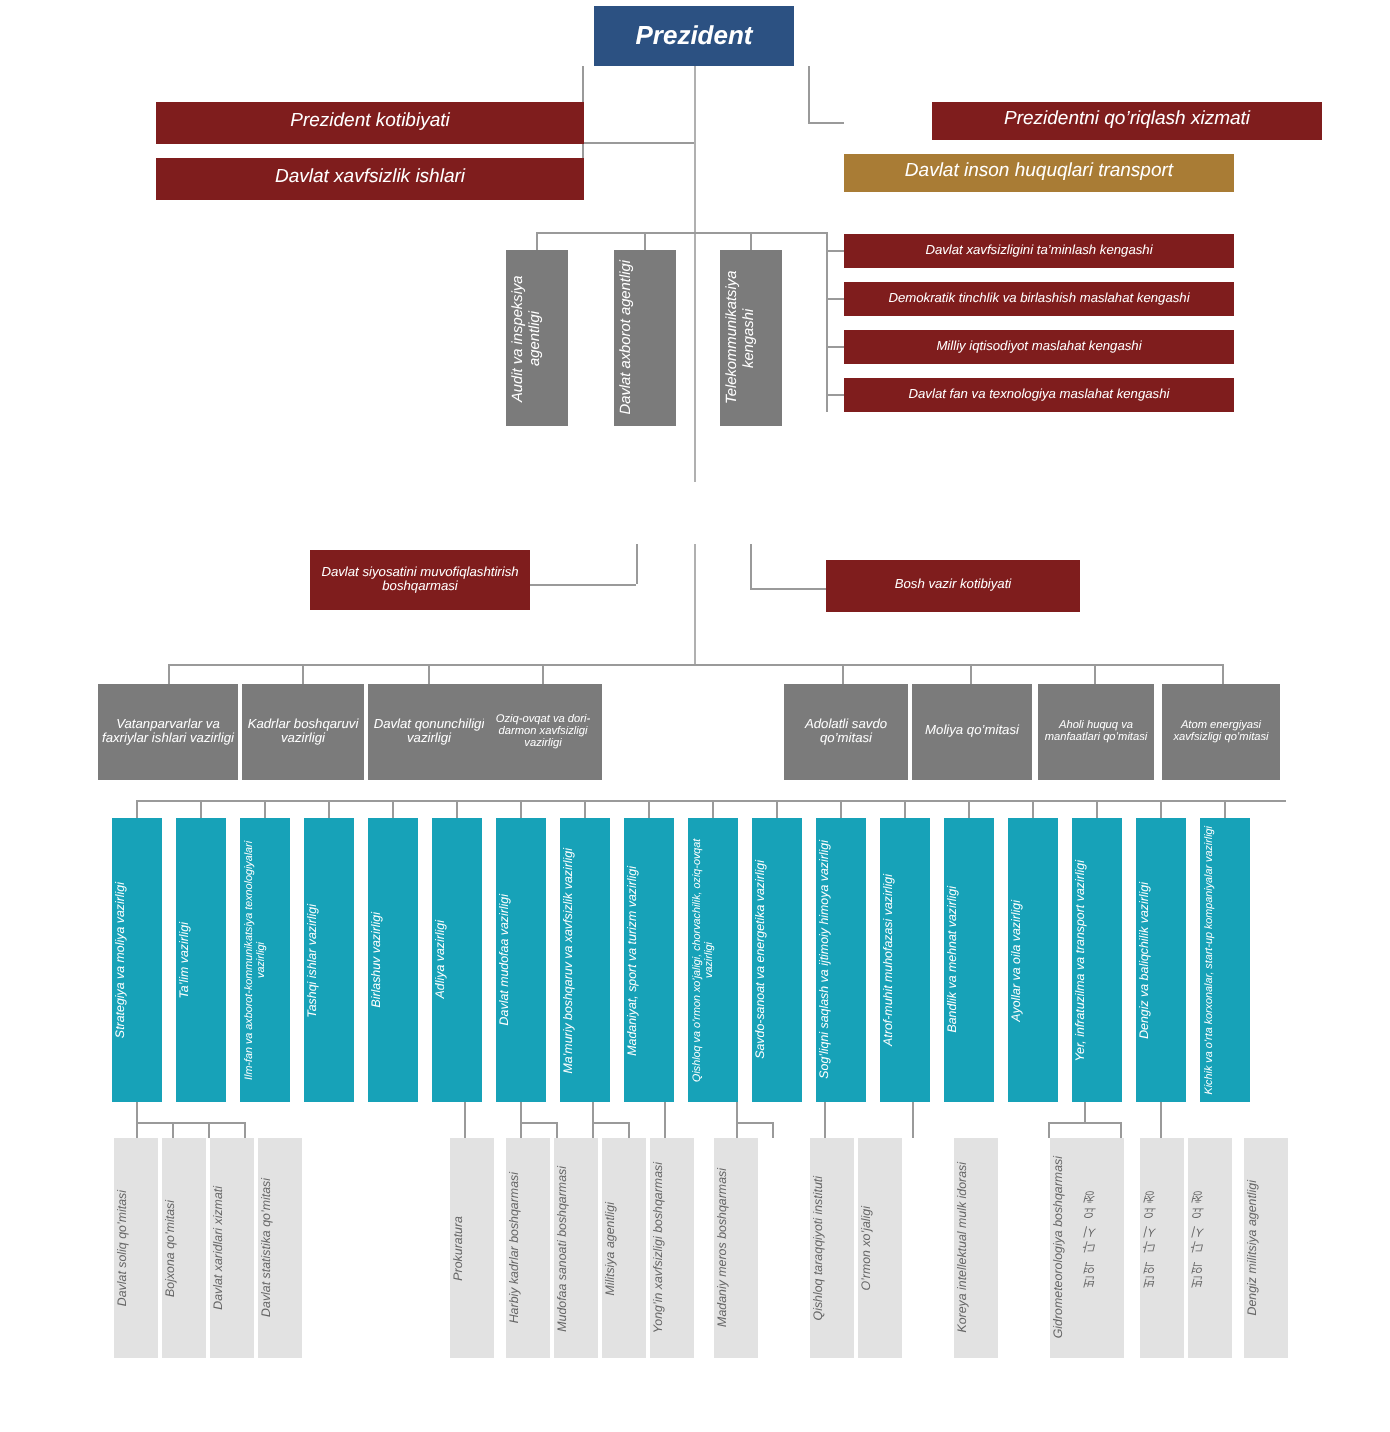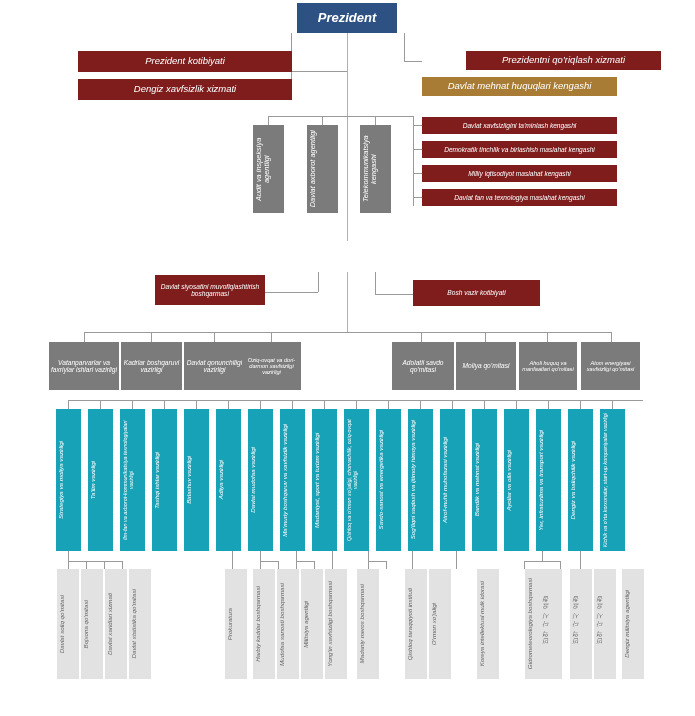--- a/index.html
+++ b/index.html
@@ -107,28 +107,28 @@
   <div class="ln lnh" style="left:68px;top:400px;width:575px;"></div>
 
   <div class="node c-navy fs-title" style="left:297px;top:3px;width:100px;height:30px;">
     <span>Prezident</span>
   </div>
 
   <div class="node c-blue fs-sub" style="left:78px;top:51px;width:214px;height:21px;">
     <span>Prezident kotibiyati</span>
   </div>
   <div class="node c-blue fs-sub" style="left:78px;top:79px;width:214px;height:21px;">
-    <span>Dengiz xavfsizlik xizmati</span>
+    <span>Davlat xavfsizlik ishlari</span>
   </div>
 
   <div class="node c-blue fs-sub" style="left:422px;top:51px;width:195px;height:19px;margin-left:44px;">
     <span>Prezidentni qo’riqlash xizmati</span>
   </div>
   <div class="node c-gold fs-sub" style="left:422px;top:77px;width:195px;height:19px;">
-    <span>Davlat mehnat huquqlari kengashi</span>
+    <span>Davlat inson huquqlari transport</span>
   </div>
 
   <div class="node c-gray vert fs-v" style="left:253px;top:125px;width:31px;height:88px;">
     <span>Audit va inspeksiya agentligi</span>
   </div>
   <div class="node c-gray vert fs-v" style="left:307px;top:125px;width:31px;height:88px;">
     <span>Davlat axborot agentligi</span>
   </div>
   <div class="node c-gray vert fs-v" style="left:360px;top:125px;width:31px;height:88px;">
     <span>Telekommunikatsiya kengashi</span>

